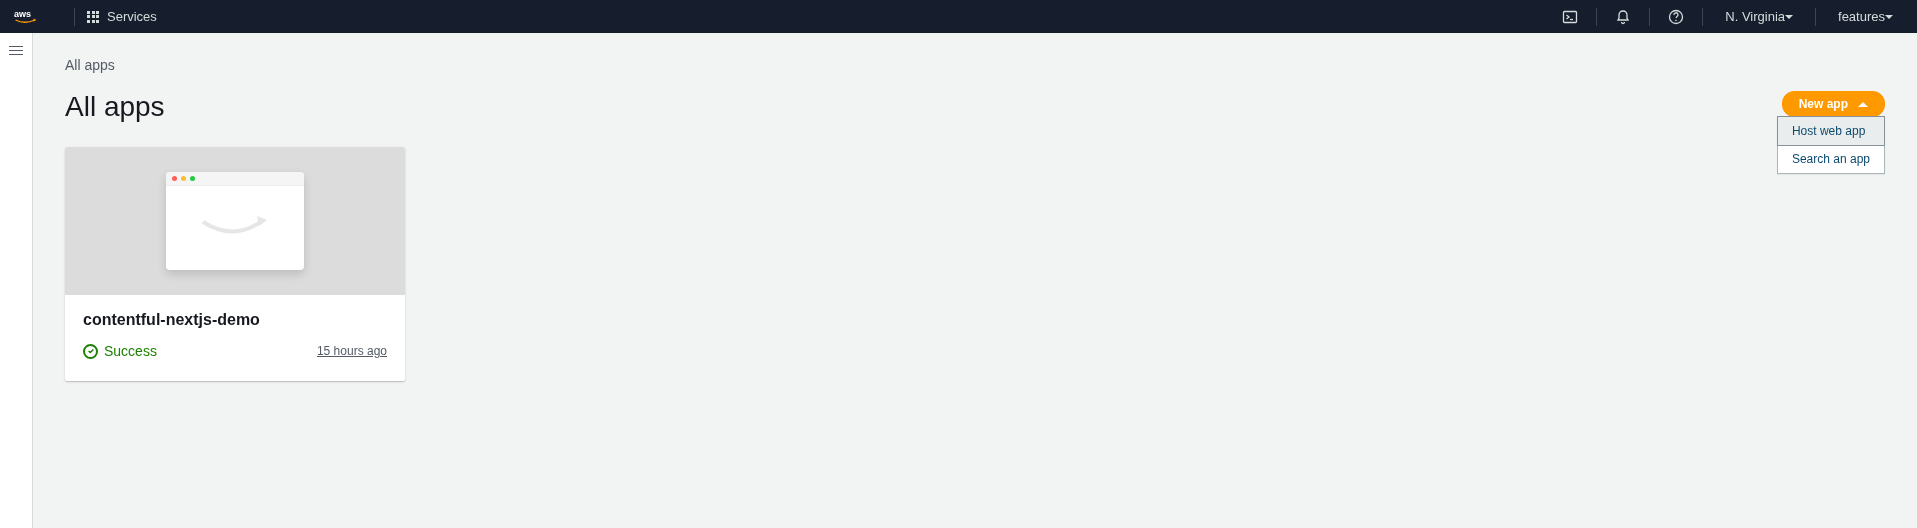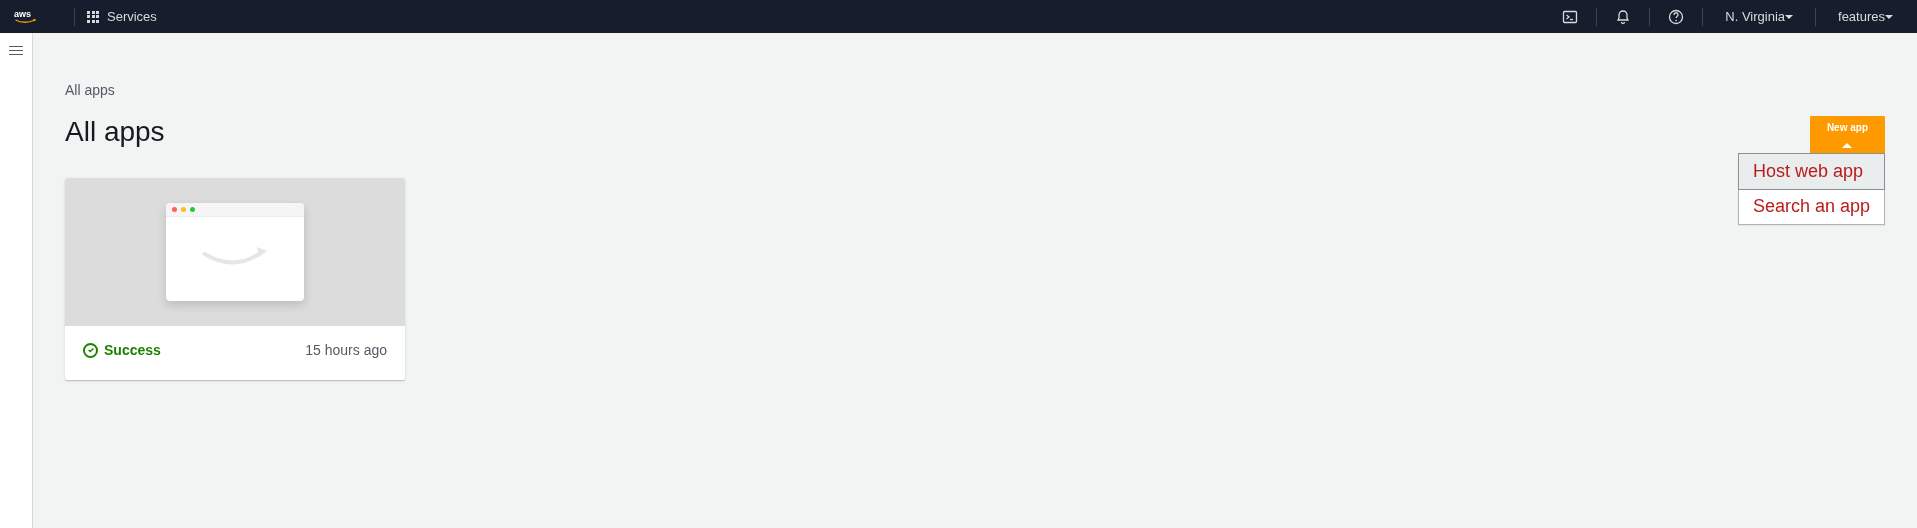--- a/index.html
+++ b/index.html
@@ -119,24 +119,23 @@
     }
     .hamburger div {
       width: 14px;
       height: 1.5px;
       background: #545b64;
       margin: 2.5px 0;
     }
 
     .main {
       flex: 1;
-      padding: 14px 32px;
+      padding: 24px 32px;
       position: relative;
       overflow: auto;
-      margin-top: 35px;
     }
 
     .breadcrumb {
       color: #545b64;
       font-size: 14px;
       margin-bottom: 18px;
     }
 
     .page-header-row {
       display: flex;
@@ -149,49 +148,48 @@
       font-weight: 400;
       color: #16191f;
     }
 
     .new-app-group { position: relative; }
     .new-app-btn {
       background: #ff9900;
       border: 1px solid #ff9900;
       color: #fff;
       font-weight: 700;
-      font-size: 10px;
+      font-size: 12px;
       padding: 5px 16px;
       cursor: pointer;
-      border-radius: 1px;
+      border-radius: 12px;
       display: flex;
       align-items: center;
       gap: 10px;
-      flex-direction: column;
     }
     .caret-up-white {
       width: 0; height: 0;
       border-left: 5px solid transparent;
       border-right: 5px solid transparent;
       border-bottom: 5px solid #fff;
     }
     .dropdown {
       position: absolute;
       right: 0;
       top: 100%;
       margin-top: -1px;
       background: #fff;
       border: 1px solid #aab7b8;
       min-width: 106px;
       box-shadow: 0 1px 1px rgba(0,0,0,.05);
     }
     .dropdown-item {
       padding: 7px 14px;
-      font-size: 18px;
-      color: #b91c1c;
+      font-size: 12px;
+      color: #0c4a6e;
       cursor: pointer;
       white-space: nowrap;
     }
     .dropdown-item.highlight {
       background: #eaeded;
       border: 1px solid #879196;
       margin: -1px;
       position: relative;
     }
 
@@ -250,31 +248,31 @@
     .app-status-row {
       display: flex;
       align-items: center;
       justify-content: space-between;
     }
     .status {
       display: flex;
       align-items: center;
       gap: 6px;
       color: #1d8102;
-      font-weight: 700;
+      font-weight: 400;
       font-size: 14px;
     }
     .check-ring {
       width: 15px; height: 15px;
       border: 2px solid #1d8102;
       border-radius: 50%;
       display: flex; align-items: center; justify-content: center;
     }
     .check-ring svg { display: block; }
-    .time-ago { color: #545b64; font-size: 14px; }
+    .time-ago { color: #545b64; font-size: 12px; text-decoration: underline; }
 
   </style>
 </head>
 <body>
 
 <div class="top-nav">
   <div class="aws-logo">
     <svg width="30" height="18" viewBox="0 0 40 24">
       <text x="0" y="12" fill="#ffffff" font-size="12" font-weight="700" font-family="Arial">aws</text>
       <path d="M2 16 Q14 22 28 16" stroke="#ff9900" stroke-width="1.8" fill="none"></path>
@@ -372,20 +370,21 @@
           </div>
           <div class="browser-mock-body">
             <svg width="80" height="36" viewBox="0 0 80 36">
               <path d="M8 12 Q40 32 68 10" stroke="#e6e6e6" stroke-width="4" fill="none"></path>
               <path d="M62 6 L72 10 L64 16" fill="#e6e6e6"></path>
             </svg>
           </div>
         </div>
       </div>
       <div class="app-card-body">
+        <div class="app-name">contentful-nextjs-demo</div>
         <div class="app-status-row">
           <div class="status">
             <span class="check-ring">
               <svg width="8" height="8" viewBox="0 0 10 10">
                 <path d="M2 5 L4 7 L8 3" stroke="#1d8102" stroke-width="1.8" fill="none"></path>
               </svg>
             </span>
             <span>Success</span>
           </div>
           <span class="time-ago">15 hours ago</span>

